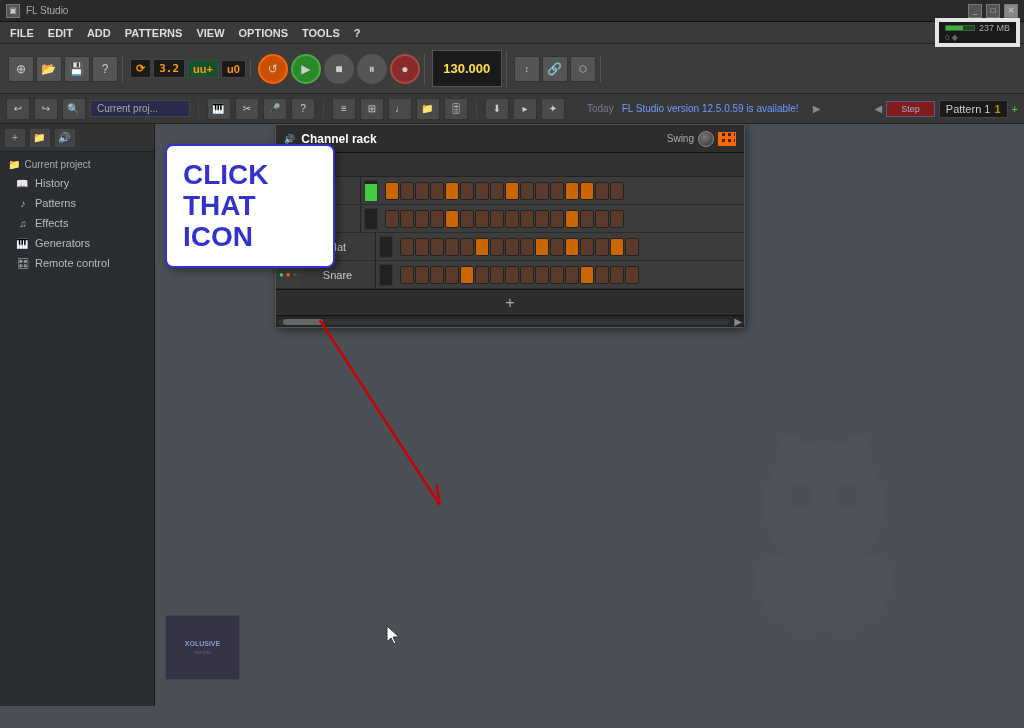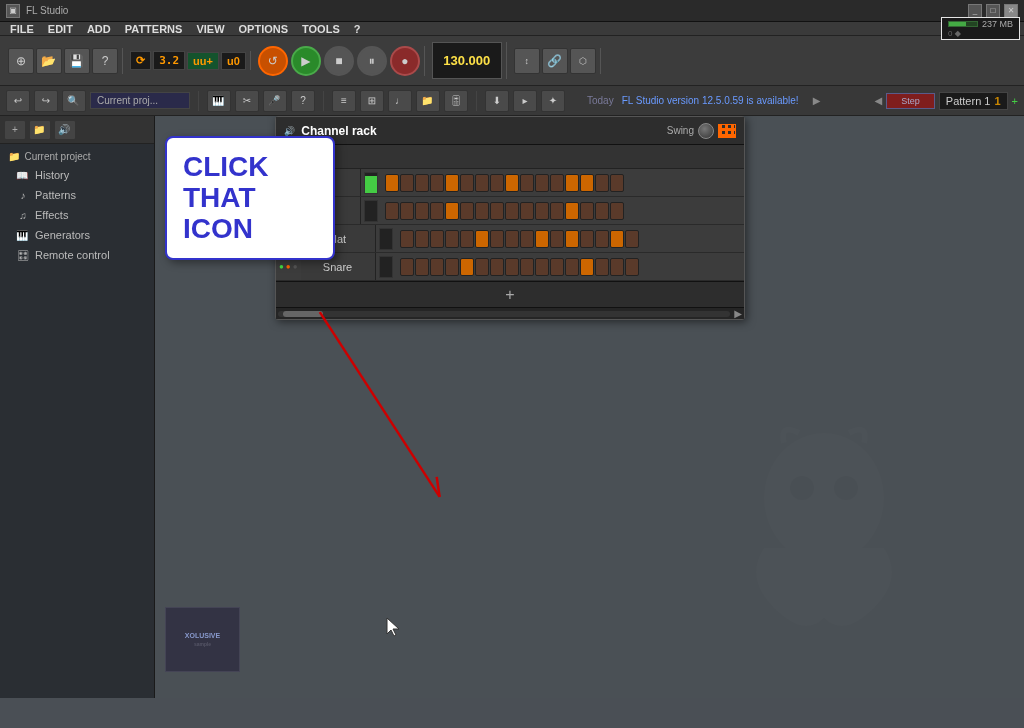--- a/index.html
+++ b/index.html
@@ -34,21 +34,21 @@
       font-size: 8px;
       display: flex; align-items: center; justify-content: center;
       color: #ccc;
     }
     .tb-close { background: #888; }
     .tb-title { font-size: 10px; color: #aaa; }
 
     
     #menu-bar {
       background: #3a3a3a;
-      height: 14px;
+      height: 22px;
       display: flex;
       align-items: center;
       padding: 0 4px;
       gap: 2px;
       border-bottom: 1px solid #222;
     }
     .menu-item {
       padding: 2px 6px;
       font-size: 11px;
       color: #ddd;
@@ -524,21 +524,21 @@
   <span class="menu-item">FILE</span>
   <span class="menu-item">EDIT</span>
   <span class="menu-item">ADD</span>
   <span class="menu-item">PATTERNS</span>
   <span class="menu-item">VIEW</span>
   <span class="menu-item">OPTIONS</span>
   <span class="menu-item">TOOLS</span>
   <span class="menu-item">?</span>
 
   <div style="margin-left:auto; display:flex; align-items:center; gap:8px;">
-    <div style="background:#1a1a1a;border:1px solid #e5e5e5;padding:1px 6px;font-size:9px;color:#aaa;">
+    <div style="background:#1a1a1a;border:4px solid #e5e5e5;padding:1px 6px;font-size:9px;color:#aaa;">
       <div style="display:flex;align-items:center;gap:4px;">
         <span style="display:inline-block;width:30px;height:6px;background:#224422;border:1px solid #336633;position:relative;">
           <span style="position:absolute;left:0;top:0;width:60%;height:100%;background:#44aa44;"></span>
         </span>
         <span>237 MB</span>
       </div>
       <div style="font-size:8px;color:#666;">0 ◆</div>
     </div>
   </div>
 </div>

